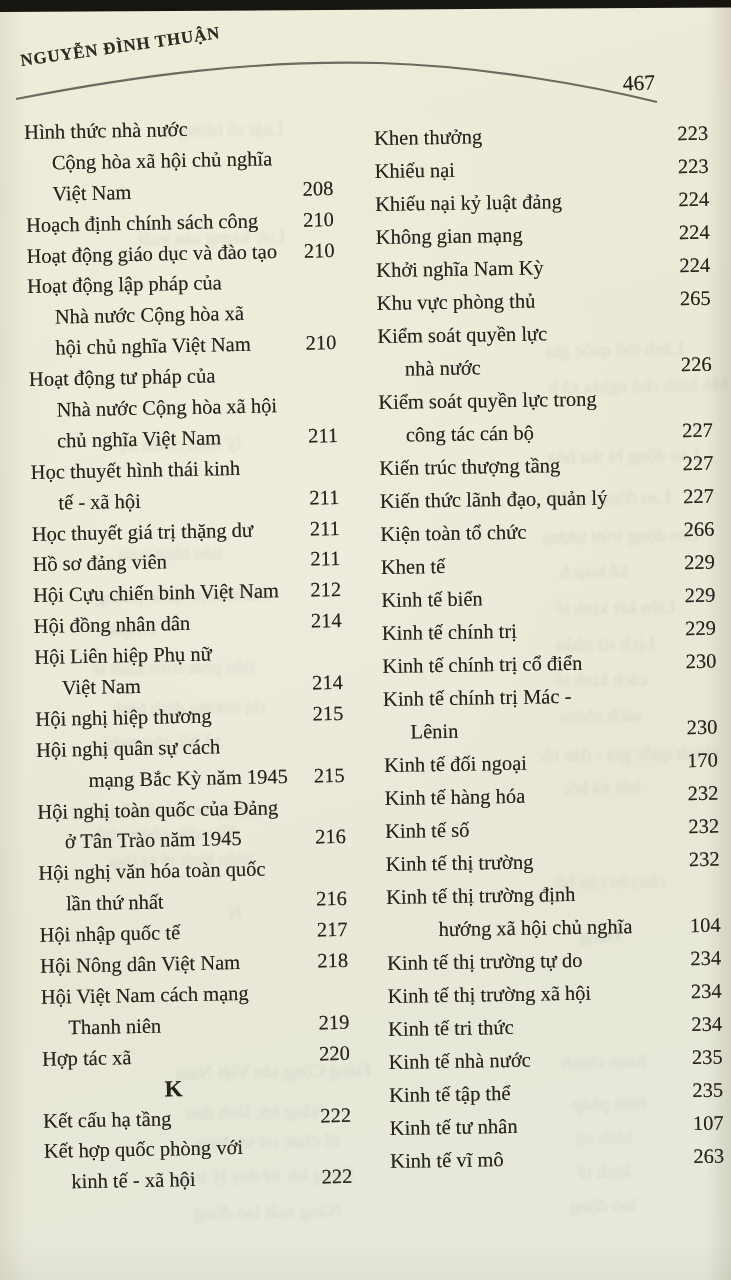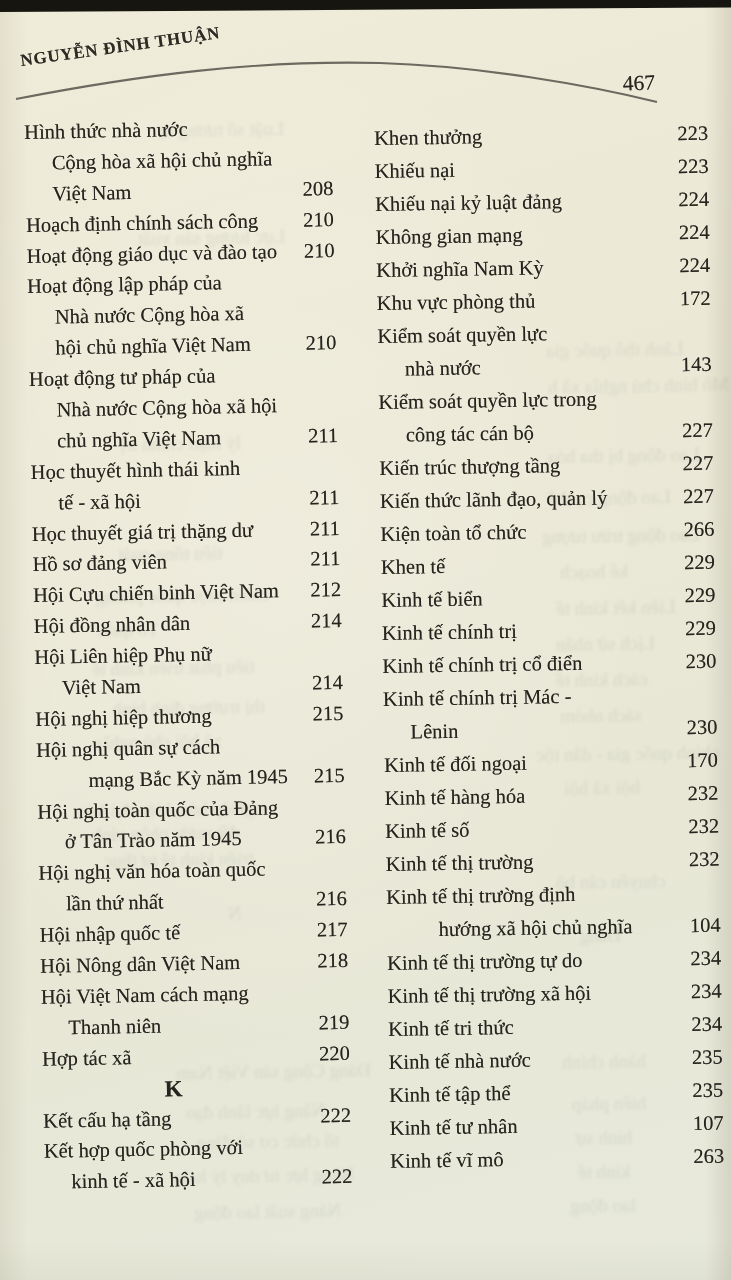--- a/index.html
+++ b/index.html
@@ -307,30 +307,30 @@
       </div>
       <div class="entry">
         <div class="line">
           <span class="lbl ind0">Khởi nghĩa Nam Kỳ</span>
           <span class="num">224</span>
         </div>
       </div>
       <div class="entry">
         <div class="line">
           <span class="lbl ind0">Khu vực phòng thủ</span>
-          <span class="num">172</span>
+          <span class="num">265</span>
         </div>
       </div>
       <div class="entry">
         <div class="line">
           <span class="lbl ind0">Kiểm soát quyền lực</span>
         </div>
         <div class="line">
           <span class="lbl ind1">nhà nước</span>
-          <span class="num">143</span>
+          <span class="num">226</span>
         </div>
       </div>
       <div class="entry">
         <div class="line">
           <span class="lbl ind0">Kiểm soát quyền lực trong</span>
         </div>
         <div class="line">
           <span class="lbl ind1">công tác cán bộ</span>
           <span class="num">227</span>
         </div>

